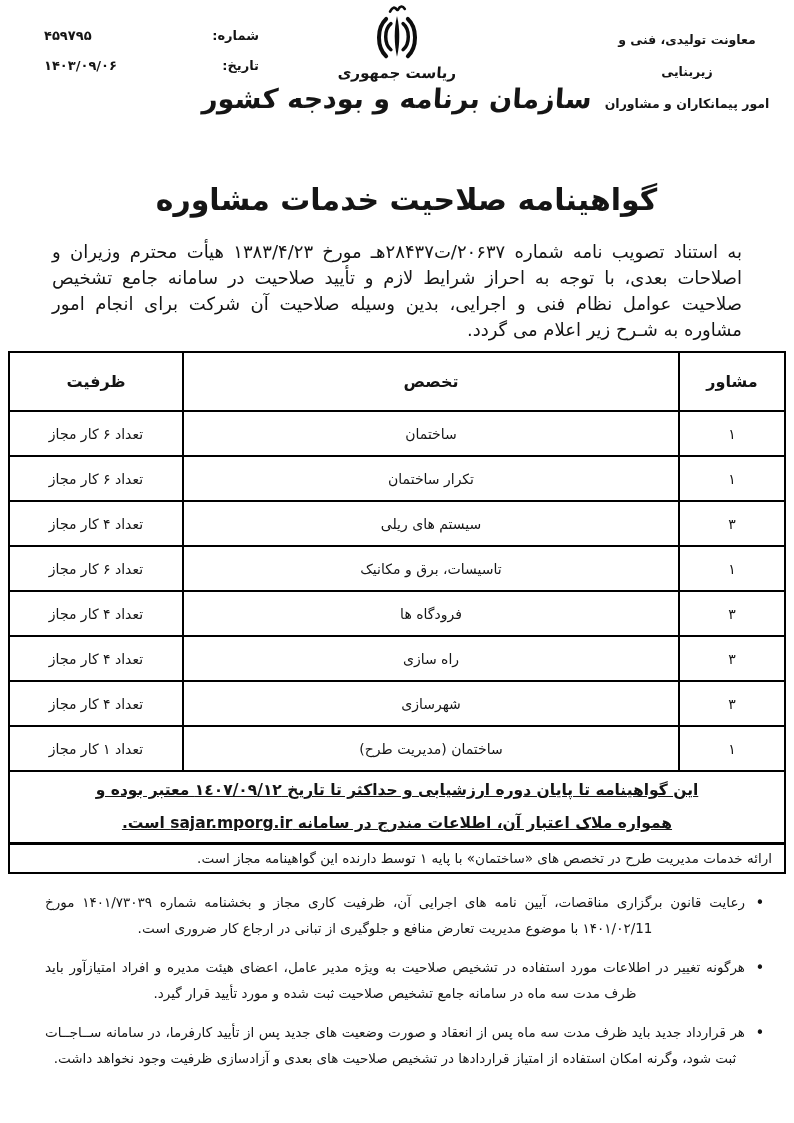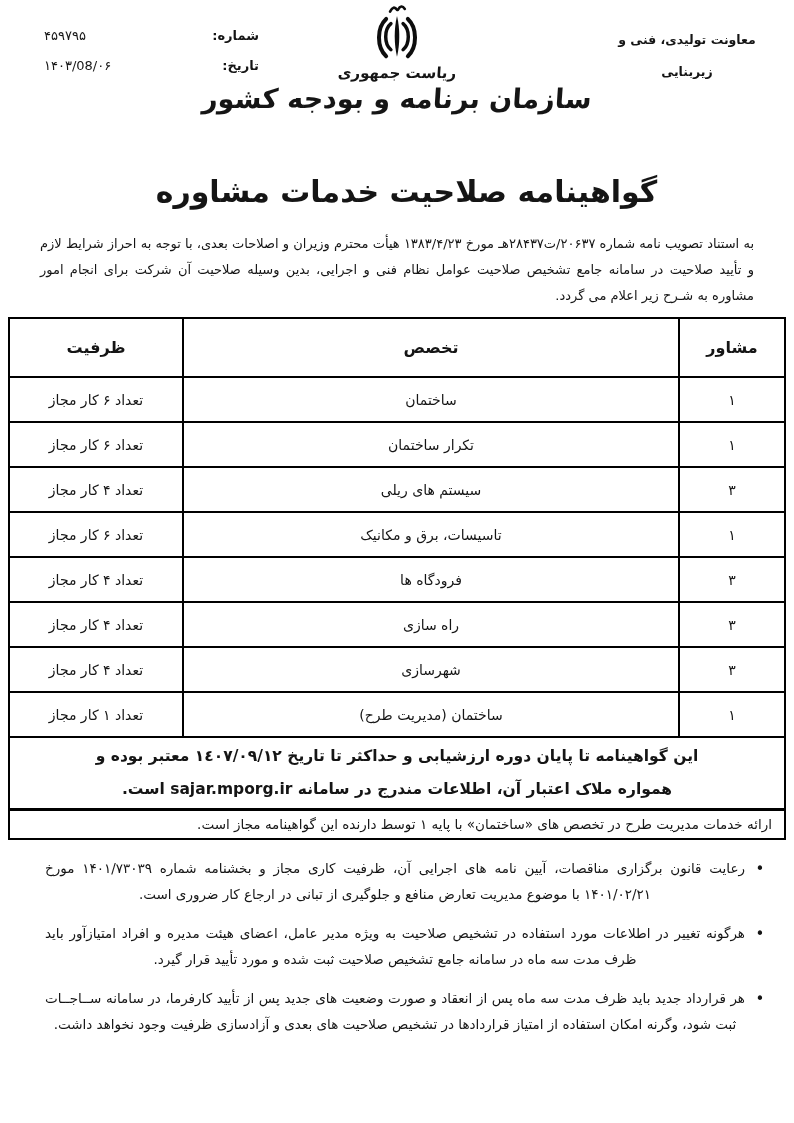--- a/index.html
+++ b/index.html
@@ -13,55 +13,56 @@
   .letterhead { position:relative; height:150px; }
   .lh-dept {
     position:absolute; top:24px; right:12px; width:190px;
     text-align:center; font-size:12.5px; font-weight:bold; line-height:32px;
   }
   .lh-ref {
     position:absolute; top:28px; left:44px; width:215px; font-size:13px;
   }
   .ref-row { display:flex; justify-content:space-between; align-items:baseline; margin-bottom:15px; }
   .ref-label { font-weight:bold;text-align:center; }
-  .ref-value { font-weight:normal; letter-spacing:0.5px; }
+  .ref-value { font-weight:bold; letter-spacing:0.5px; }
   .lh-center { position:absolute; top:2px; left:0; right:0; text-align:center; }
   .emblem { display:block; margin:0 auto; }
   .org-small { font-size:15px; font-weight:bold; margin-top:-4px; transform:skewX(-4deg); }
   .org-big   { font-size:27px; font-weight:bold; margin-top:1px; transform:skewX(-4deg); letter-spacing:-0.5px; }
   
-  .title { text-align:center; font-size:30px; font-weight:bold; margin:24px 0 22px;padding-left:19px; }
+  .title { text-align:center; font-size:30px; font-weight:bold; margin:32px 0 22px;padding-left:19px; }
   .addressee { margin:0 40px; font-size:15px; font-weight:bold; line-height:30px; }
   
   .body-par {
-    margin:20px 40px 8px; font-size:13px; line-height:26px;
+    margin:20px 52px 8px; font-size:18px; line-height:26px;
     text-align:justify; text-align-last:right;
   }
   
   table.qual { width:776px; margin:6px auto 0; border-collapse:collapse; table-layout:fixed; }
   table.qual th, table.qual td { border:2px solid #000; vertical-align:middle; }
   col.c-paye { width:106px; } col.c-takh { width:496px; } col.c-zarf { width:174px; }
   thead th { height:59px; font-size:16px; font-weight:bold; text-align:center; }
   td.cell { height:45px; font-size:14px; text-align:center; }
-  td.validity-cell { height:70px; font-size:15.5px; font-weight:bold; text-align:center; line-height:33px; padding:2px 10px; }
+  td.validity-cell { height:70px; font-size:15.5px; font-weight:bold; text-align:center; line-height:33px; padding:2px 10px;text-decoration:underline; }
   tr.mgmt-row td { border-top:3px solid #000; height:29px; font-size:13.5px; text-align:right; padding:0 12px;border-radius:12px; }
   
   ul.notes { list-style:none; margin:15px 28px 0 45px; }
   ul.notes li { display:flex; gap:9px; margin-bottom:12px; font-size:13.5px; line-height:26.5px; }
   .bullet-marker { flex:none; width:12px; text-align:center; font-size:15px; padding-top:1px; }
   .note-text { flex:1; text-align:justify; text-align-last:center; }
 </style>
 </head>
 <body>
 
 <div class="page">
 
   <header class="letterhead">
     <div class="lh-dept">
       <div>معاونت تولیدی، فنی و زیربنایی</div>
+      <div>امور پیمانکاران و مشاوران</div>
     </div>
 
     <div class="lh-center">
       <svg class="emblem" width="54" height="66" viewBox="0 0 60 76" aria-hidden="true">
         <g stroke="#0d0d0d" fill="none" stroke-linecap="round">
           <path d="M22,11 Q26,3 30,9" stroke-width="3"></path>
           <path d="M31,9 Q35,2 39,8" stroke-width="3"></path>
           <path d="M30,16 C26.5,30 26.5,48 30,63 C33.5,48 33.5,30 30,16 Z" fill="#0d0d0d" stroke="none"></path>
           <path d="M23,25 C15,31.5 15,48.5 23,55" stroke-width="4"></path>
           <path d="M17.5,19.5 C6.5,29.5 6.5,52.5 17.5,62.5" stroke-width="4.6"></path>
@@ -73,21 +74,21 @@
       <div class="org-big">سازمان برنامه و بودجه کشور</div>
     </div>
 
     <div class="lh-ref">
       <div class="ref-row">
         <span class="ref-label">شماره:</span>
         <span class="ref-value">۴۵۹۷۹۵</span>
       </div>
       <div class="ref-row">
         <span class="ref-label">تاریخ:</span>
-        <span class="ref-value">۱۴۰۳/08/۰۶</span>
+        <span class="ref-value">۱۴۰۳/۰۹/۰۶</span>
       </div>
     </div>
   </header>
 
   <h1 class="title">گواهینامه صلاحیت خدمات مشاوره</h1>
 
 
   <p class="body-par">به استناد تصویب نامه شماره ۲۰۶۳۷/ت۲۸۴۳۷هـ مورخ ۱۳۸۳/۴/۲۳ هیأت محترم وزیران و اصلاحات بعدی، با توجه به احراز شرایط لازم و تأیید صلاحیت در سامانه جامع تشخیص صلاحیت عوامل نظام فنی و اجرایی، بدین وسیله صلاحیت آن شرکت برای انجام امور مشاوره به شـرح زیر اعلام می گردد.</p>
 
   <table class="qual">
@@ -152,21 +153,21 @@
       </tr>
       <tr class="mgmt-row">
         <td colspan="3">ارائه خدمات مدیریت طرح در تخصص های  «ساختمان» با پایه ۱  توسط دارنده این گواهینامه مجاز است.</td>
       </tr>
     </tbody>
   </table>
 
   <ul class="notes">
     <li>
       <span class="bullet-marker">•</span>
-      <span class="note-text">رعایت قانون برگزاری مناقصات، آیین نامه های اجرایی آن، ظرفیت کاری مجاز و بخشنامه شماره ۱۴۰۱/۷۳۰۳۹ مورخ ۱۴۰۱/۰۲/۲۱ با موضوع مدیریت تعارض منافع و جلوگیری از تبانی در ارجاع کار ضروری است.</span>
+      <span class="note-text">رعایت قانون برگزاری مناقصات، آیین نامه های اجرایی آن، ظرفیت کاری مجاز و بخشنامه شماره ۱۴۰۱/۷۳۰۳۹ مورخ ۱۴۰۱/۰۲/11 با موضوع مدیریت تعارض منافع و جلوگیری از تبانی در ارجاع کار ضروری است.</span>
     </li>
     <li>
       <span class="bullet-marker">•</span>
       <span class="note-text">هرگونه تغییر در اطلاعات مورد استفاده در تشخیص صلاحیت به ویژه  مدیر عامل، اعضای هیئت مدیره و افراد امتیازآور باید ظرف مدت سه ماه در سامانه جامع تشخیص صلاحیت ثبت شده و مورد تأیید قرار گیرد.</span>
     </li>
     <li>
       <span class="bullet-marker">•</span>
       <span class="note-text">هر قرارداد جدید باید ظرف مدت سه ماه پس از انعقاد و صورت وضعیت های جدید پس از تأیید کارفرما، در سامانه ســاجــات ثبت شود، وگرنه امکان استفاده از امتیاز قراردادها در تشخیص صلاحیت های بعدی و آزادسازی ظرفیت وجود نخواهد داشت.</span>
     </li>
   </ul>

